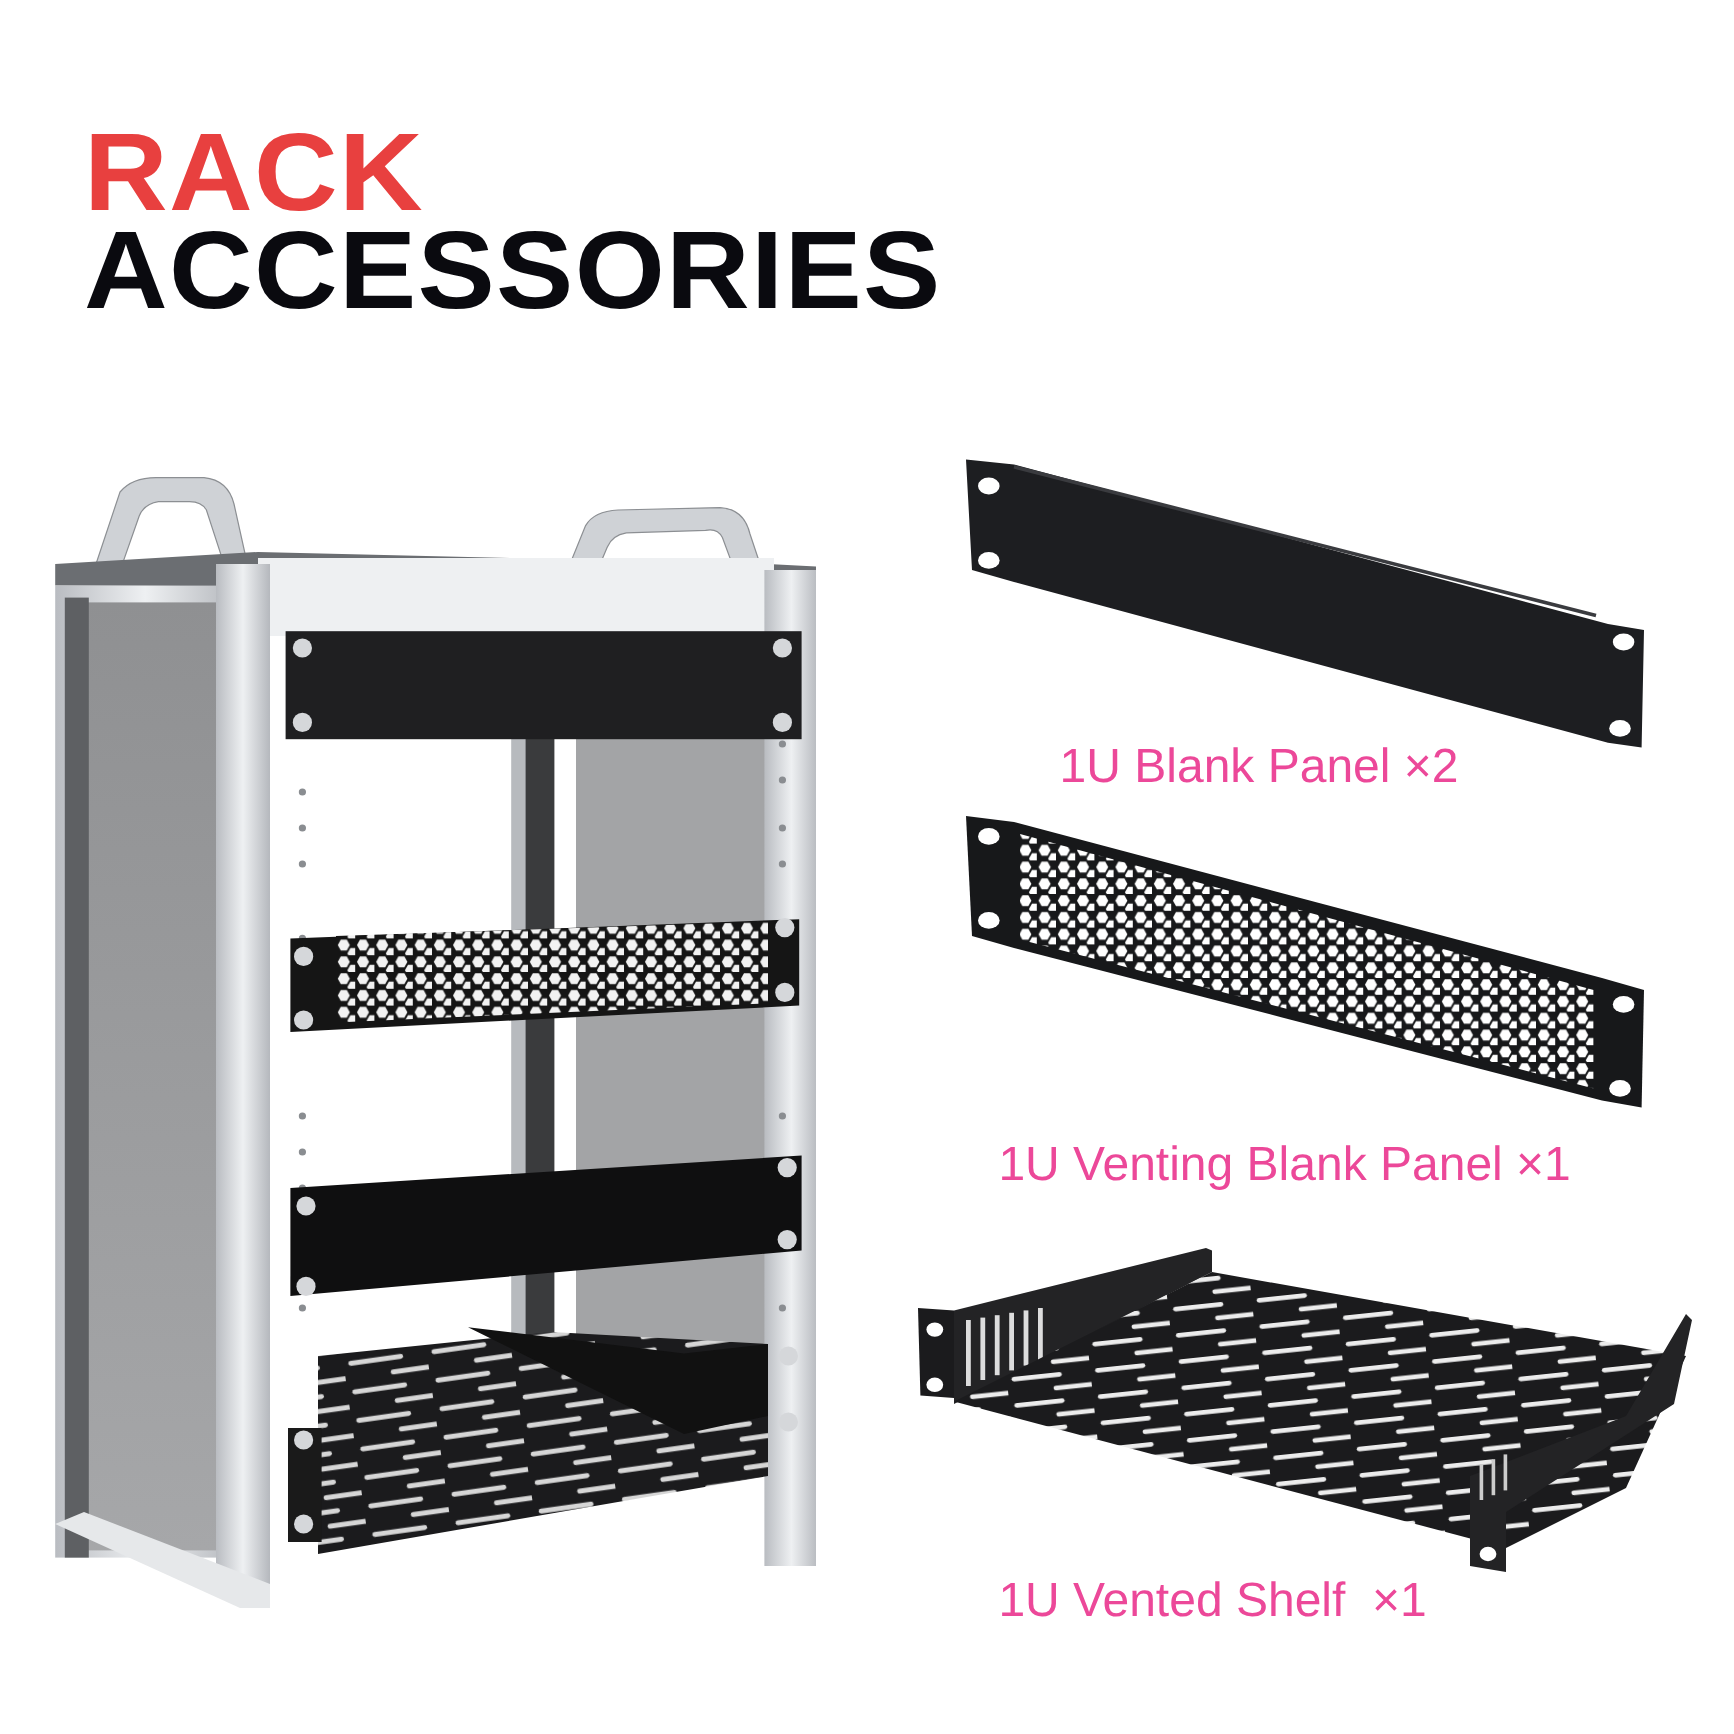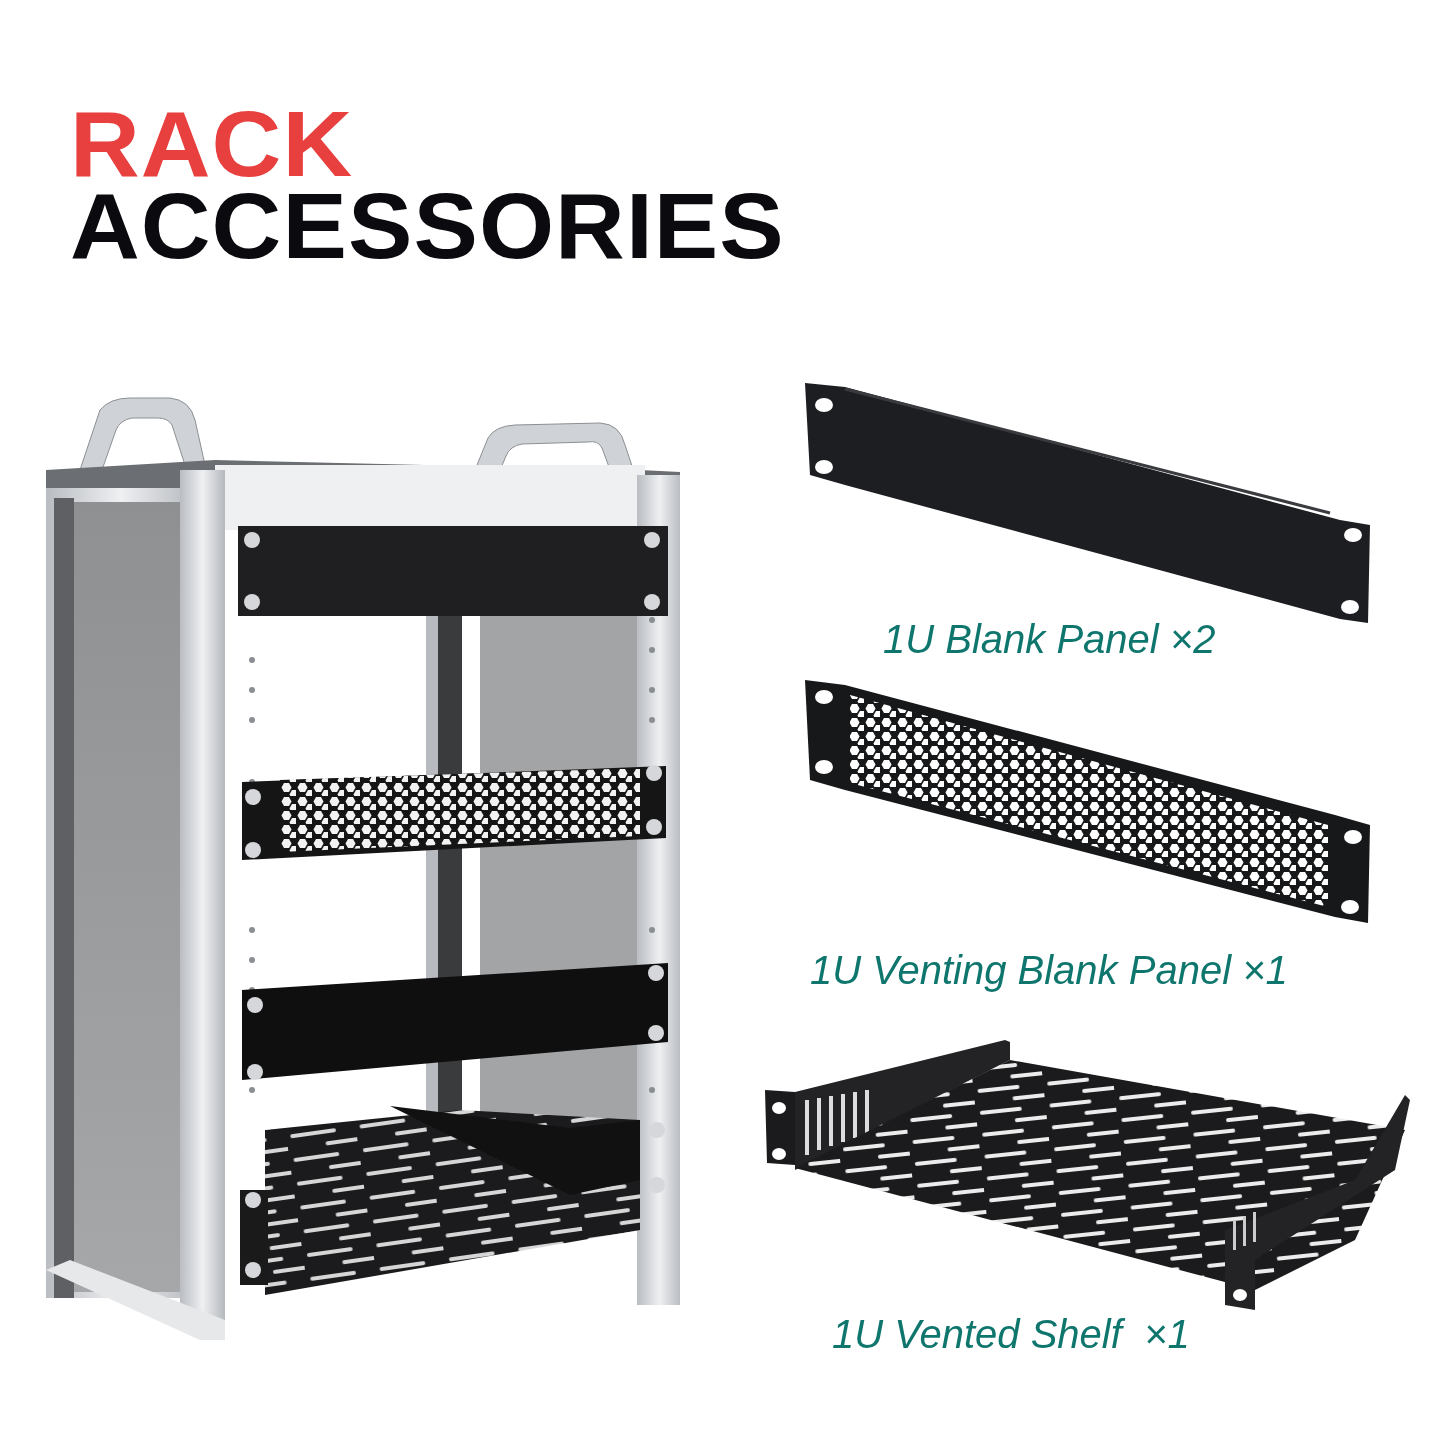--- a/index.html
+++ b/index.html
@@ -1,20 +1,20 @@
 <!DOCTYPE html>
 <html><head>
 <meta charset="utf-8">
 <style>
   html, body { margin:0; padding:0; background:#ffffff; }
   body { width:1445px; height:1445px; position:relative; overflow:hidden; font-family:"Liberation Sans", sans-serif; }
   .title { position:absolute; left:70px; font-family:"Liberation Sans", sans-serif; font-weight:900; letter-spacing:1px; line-height:1; transform-origin:left top; }
   .title-red { top:98px; font-size:92px; color:#e8403f; transform:scaleX(1.05); font-weight:bold; }
   .title-black { top:180px; font-size:92px; color:#0a0a0f; transform:scaleX(1.05); font-weight:bold; }
-  .label { position:absolute; font-family:"Liberation Sans", sans-serif; font-size:40px; color:#0f766e; white-space:pre;font-style:italic; }
+  .label { position:absolute; font-family:"Liberation Sans", sans-serif; font-size:40px; color:#ec4899; white-space:pre; }
   .stage { position:absolute; }
 </style>
 </head>
 <body>
 
 <div class="title title-red">RACK</div>
 <div class="title title-black">ACCESSORIES</div>
 
 <svg class="stage" style="left:40px;top:390px" width="640" height="970" viewBox="0 0 640 970">
   <defs>
@@ -124,21 +124,21 @@
       <polygon points="12,8 17,8 19.5,12.5 17,17 12,17 9.5,12.5" fill="#ffffff"></polygon>
     </pattern>
   </defs>
   <path d="M5 5 L45 10 L535 140 L570 150 L568 248 L535 242 L45 115 L10 105 Z" fill="#17181a"></path>
   <path d="M50 20 L528 150 L528 232 L50 108 Z" fill="url(#hex2)"></path>
   <ellipse cx="24" cy="22" rx="9" ry="7" fill="#fff"></ellipse>
   <ellipse cx="24" cy="92" rx="9" ry="7" fill="#fff"></ellipse>
   <ellipse cx="553" cy="162" rx="9" ry="7" fill="#fff"></ellipse>
   <ellipse cx="550" cy="232" rx="9" ry="7" fill="#fff"></ellipse>
 </svg>
-<div class="label" style="left:810px;top:948px">1U Venting Blank Panel ×1</div>
+<div class="label" style="left:832px;top:948px">1U Venting Blank Panel ×1</div>
 
 <svg class="stage" style="left:755px;top:1020px" width="660" height="295" viewBox="0 0 660 295">
   <defs>
     <pattern id="slots2" width="70" height="22" patternUnits="userSpaceOnUse" patternTransform="rotate(-6)">
       <rect width="70" height="22" fill="#1b1b1d"></rect>
       <rect x="4" y="4" width="42" height="4" rx="2" fill="#ececec"></rect>
       <rect x="38" y="15" width="42" height="4" rx="2" fill="#ececec"></rect>
     </pattern>
   </defs>
 

